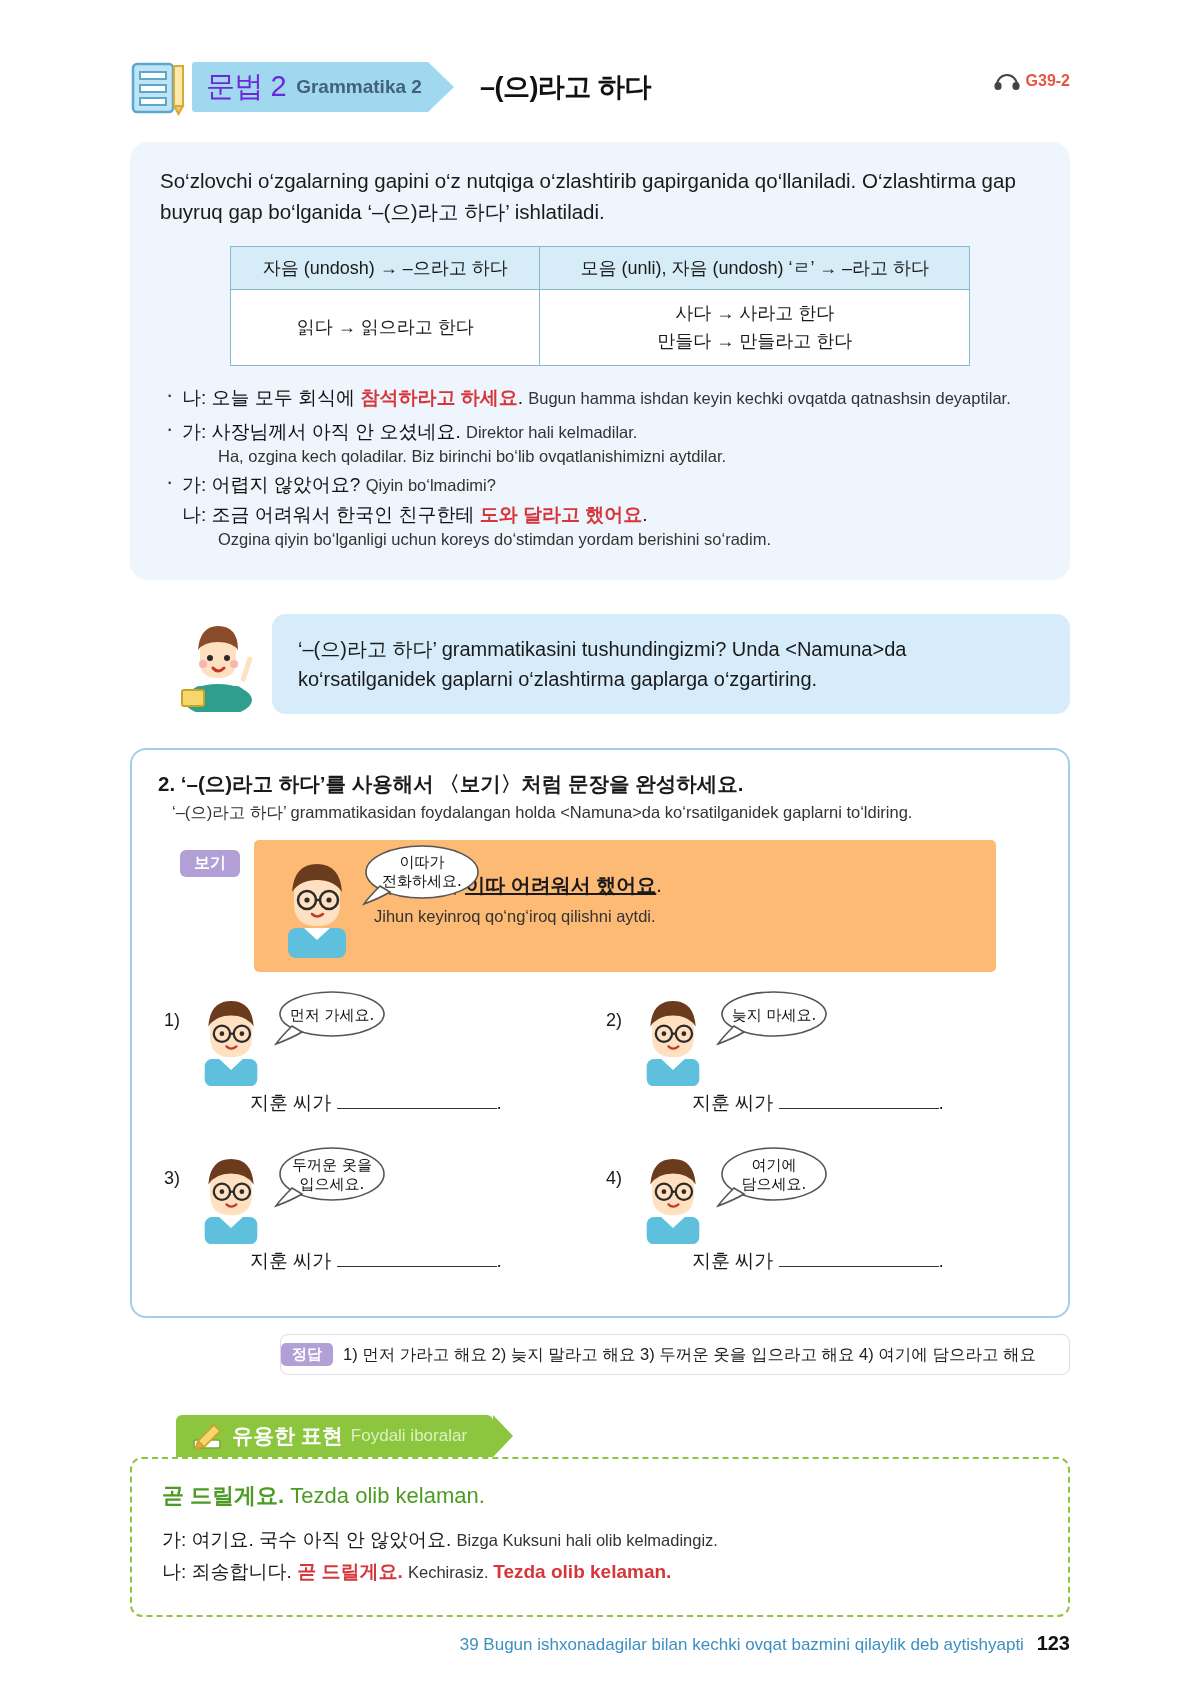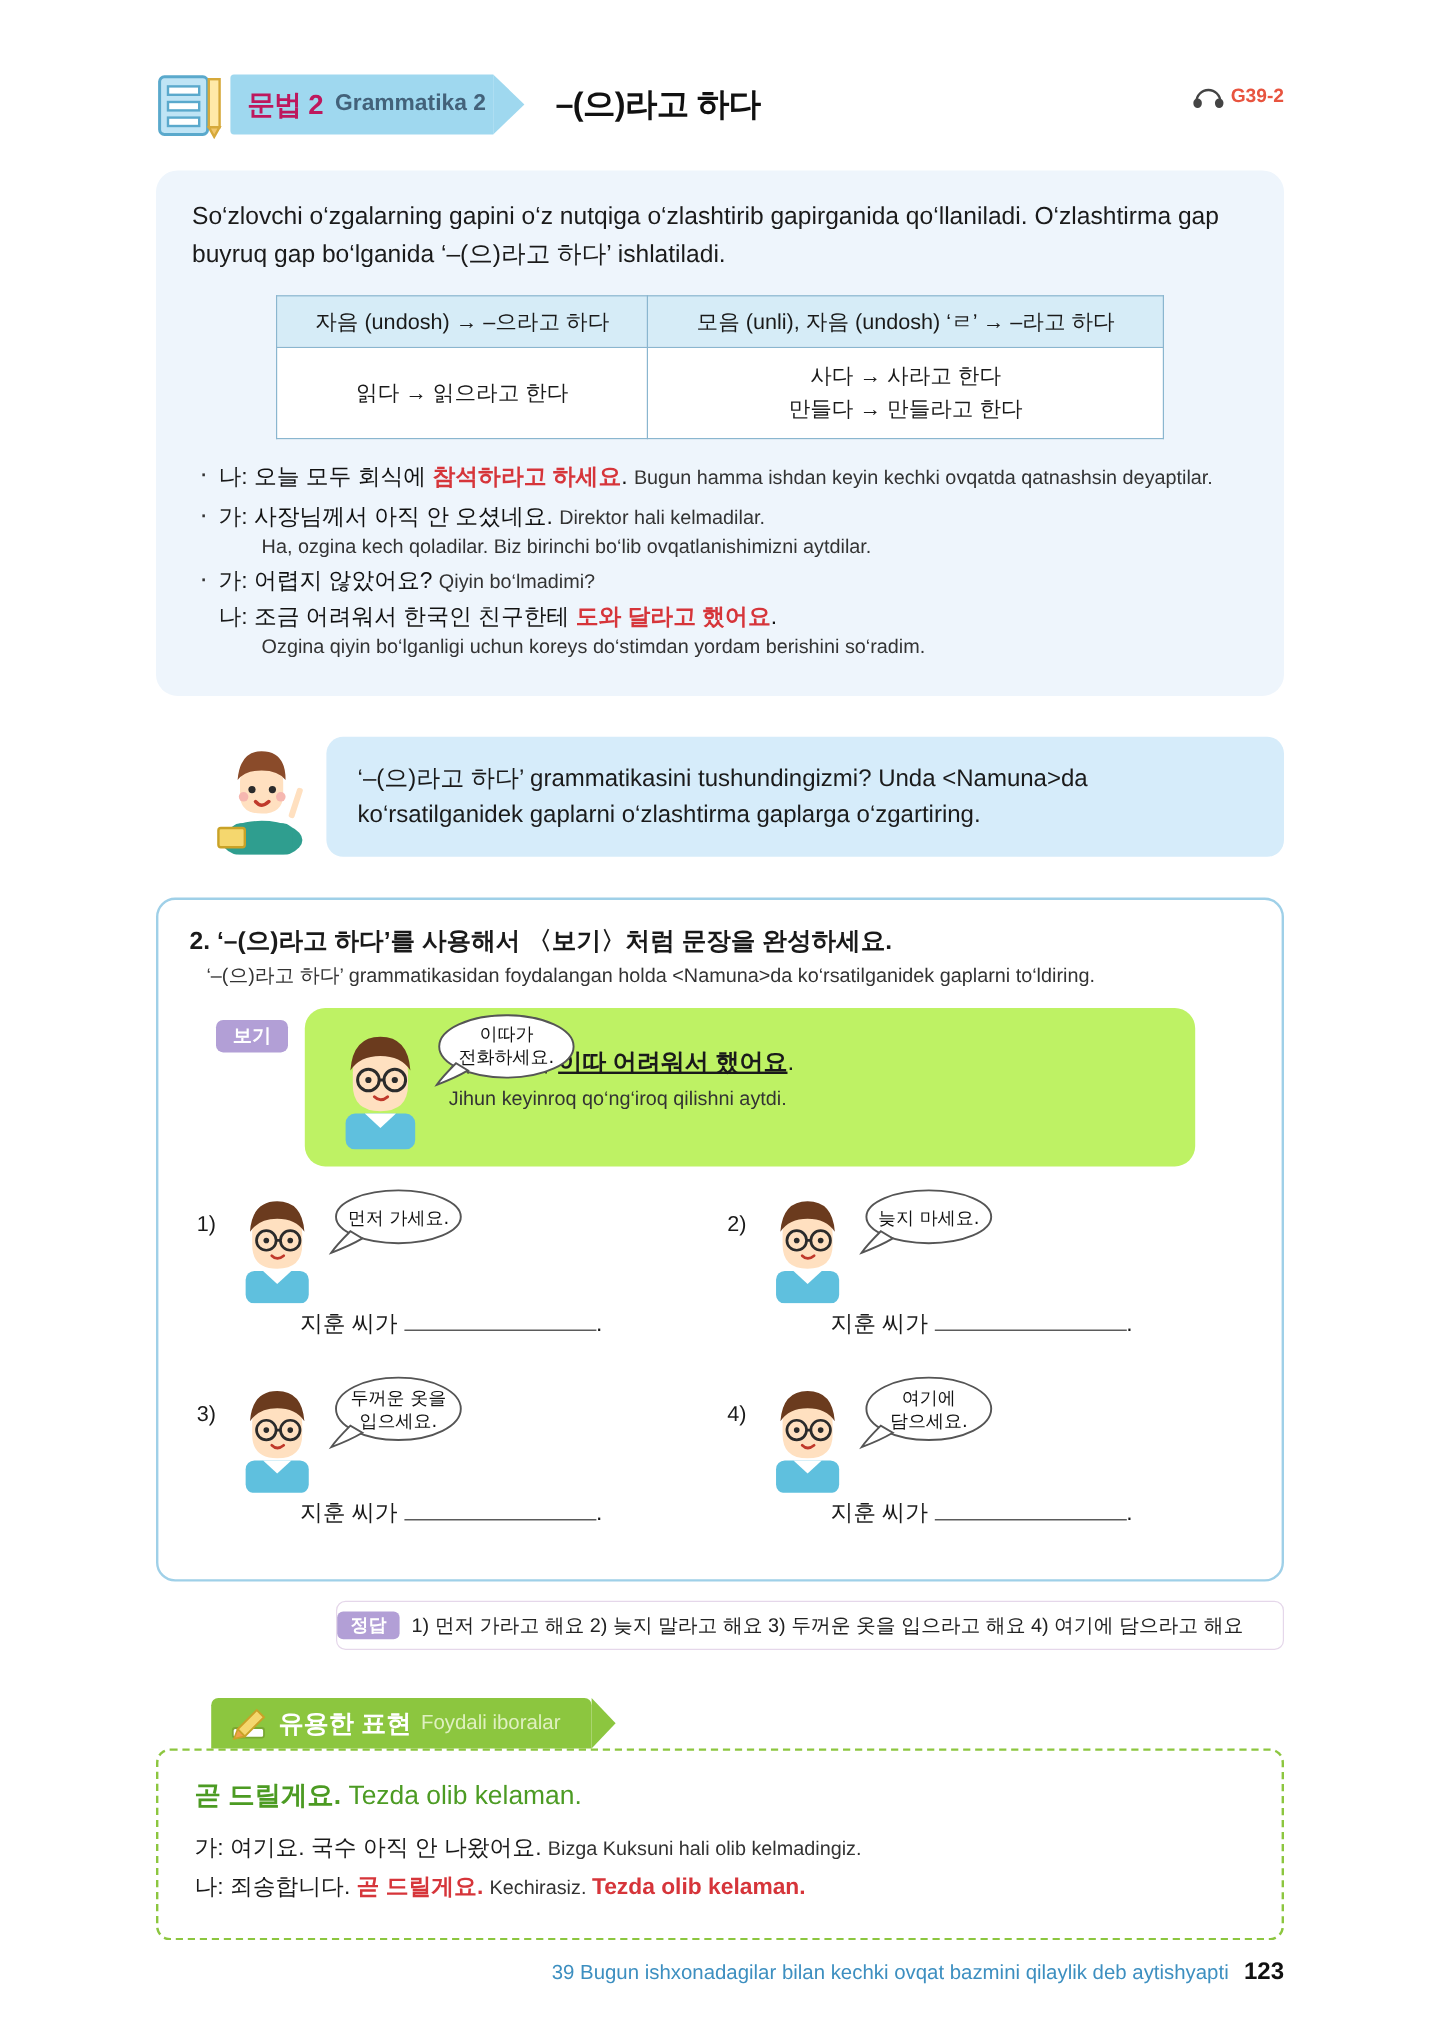--- a/index.html
+++ b/index.html
@@ -39,23 +39,23 @@
   }
   .hdr-blue {
     background: #9fd8ef;
     height: 50px;
     display: flex;
     align-items: center;
     padding: 0 6px 0 14px;
     border-radius: 3px 0 0 3px;
   }
   .hdr-blue .ko {
-    font-size: 23px;
-    font-weight: bold;
-    color: #be185d;
+    font-size: 29px;
+    font-weight: normal;
+    color: #6d28d9;
     letter-spacing: -0.5px;
   }
   .hdr-blue .uz {
     font-size: 19px;
     font-weight: bold;
     color: #43627a;
     margin-left: 10px;
   }
   .hdr-tri {
     width: 0; height: 0;
@@ -150,22 +150,22 @@
   .exercise {
     border: 2px solid #9fd0e8;
     border-radius: 16px;
     padding: 20px 26px 26px 26px;
     margin-bottom: 16px;
   }
   .ex-title { font-size: 20.5px; font-weight: bold; margin: 0 0 4px 0; }
   .ex-sub { font-size: 16.5px; color: #333; margin: 0 0 16px 14px; }
 
   .sample {
-    background: #bef264;
-    border-radius: 17px;
+    background: #fdba74;
+    border-radius: 5px;
     margin: 0 46px 20px 96px;
     padding: 14px 20px;
     display: flex;
     align-items: flex-start;
     position: relative;
     min-height: 104px;
   }
   .badge {
     position: absolute;
     left: -74px; top: 10px;
@@ -525,21 +525,21 @@
       <span class="ko">유용한 표현</span>
       <span class="uz">Foydali iboralar</span>
     </div>
     <div class="useful-body">
       <div class="useful-head">
         <span class="ko">곧 드릴게요.</span>
         <span class="uz">Tezda olib kelaman.</span>
       </div>
       <div class="useful-line">
         <span>가:</span>
-        <span>여기요. 국수 아직 안 나왔어요.</span>
+        <span>여기요. 국수 아직 안 않았어요.</span>
         <span class="uz">Bizga Kuksuni hali olib kelmadingiz.</span>
       </div>
       <div class="useful-line">
         <span>나:</span>
         <span>죄송합니다. </span><span class="red">곧 드릴게요.</span>
         <span class="uz"> Kechirasiz. </span><span class="red">Tezda olib kelaman.</span>
       </div>
     </div>
   </div>
 

